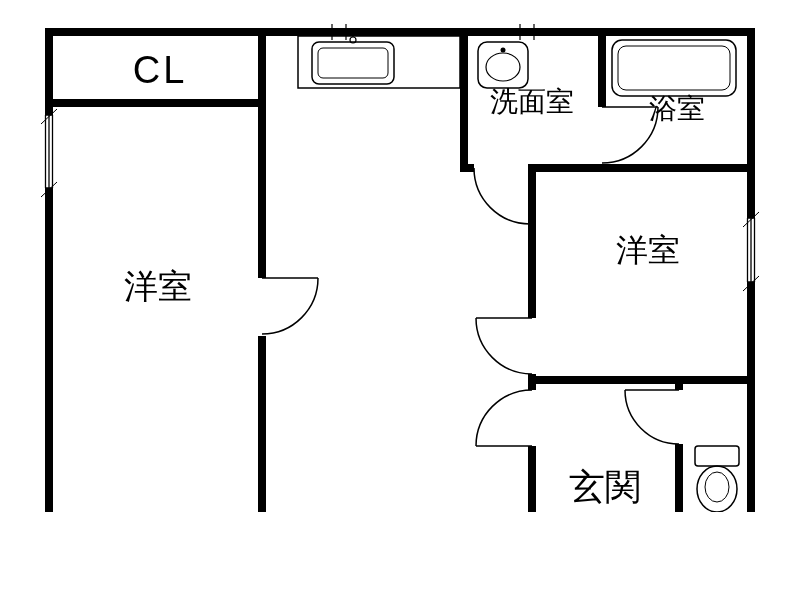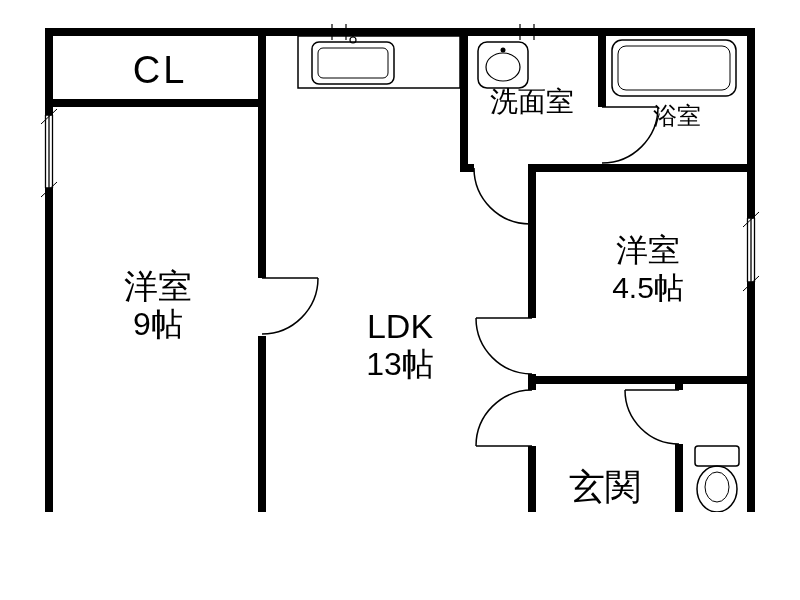--- a/index.html
+++ b/index.html
@@ -19,21 +19,21 @@
     line-height:1.18;
     white-space:nowrap;
   }
   .label span{display:block;}
   .lbl-cl{left:90px;top:48px;width:140px;font-size:38px;letter-spacing:3px;}
   .lbl-bed9{left:68px;top:266px;width:180px;font-size:34px;}
   .lbl-bed9 .size{font-size:32px;}
   .lbl-ldk{left:310px;top:306px;width:180px;font-size:34px;}
   .lbl-ldk .size{font-size:32px;}
   .lbl-wash{left:460px;top:85px;width:144px;font-size:28px;}
-  .lbl-bath{left:612px;top:102px;width:130px;font-size:24px;}
+  .lbl-bath{left:612px;top:92px;width:130px;font-size:28px;}
   .lbl-bed45{left:558px;top:232px;width:180px;font-size:32px;}
   .lbl-bed45 .size{font-size:30px;}
   .lbl-genkan{left:543px;top:466px;width:124px;font-size:36px;}
   .lbl-toilet{left:669px;top:430px;width:86px;font-size:20px;}
 </style>
 </head>
 <body>
 
 <div class="stage">
 
@@ -126,39 +126,33 @@
       <ellipse cx="717" cy="487" rx="12" ry="15" stroke-width="1"></ellipse>
     </g>
   </svg>
 
   <div class="label lbl-cl">
     <span>CL</span>
   </div>
 
   <div class="label lbl-bed9">
     <span class="name">洋室</span>
-    <span class="size">9帖</span>
   </div>
 
-  <div class="label lbl-ldk">
-    <span class="name">LDK</span>
-    <span class="size">13帖</span>
-  </div>
 
   <div class="label lbl-wash">
     <span>洗面室</span>
   </div>
 
   <div class="label lbl-bath">
     <span>浴室</span>
   </div>
 
   <div class="label lbl-bed45">
     <span class="name">洋室</span>
-    <span class="size">4.5帖</span>
   </div>
 
   <div class="label lbl-genkan">
     <span>玄関</span>
   </div>
 
 
 </div>
 
 </body></html>

